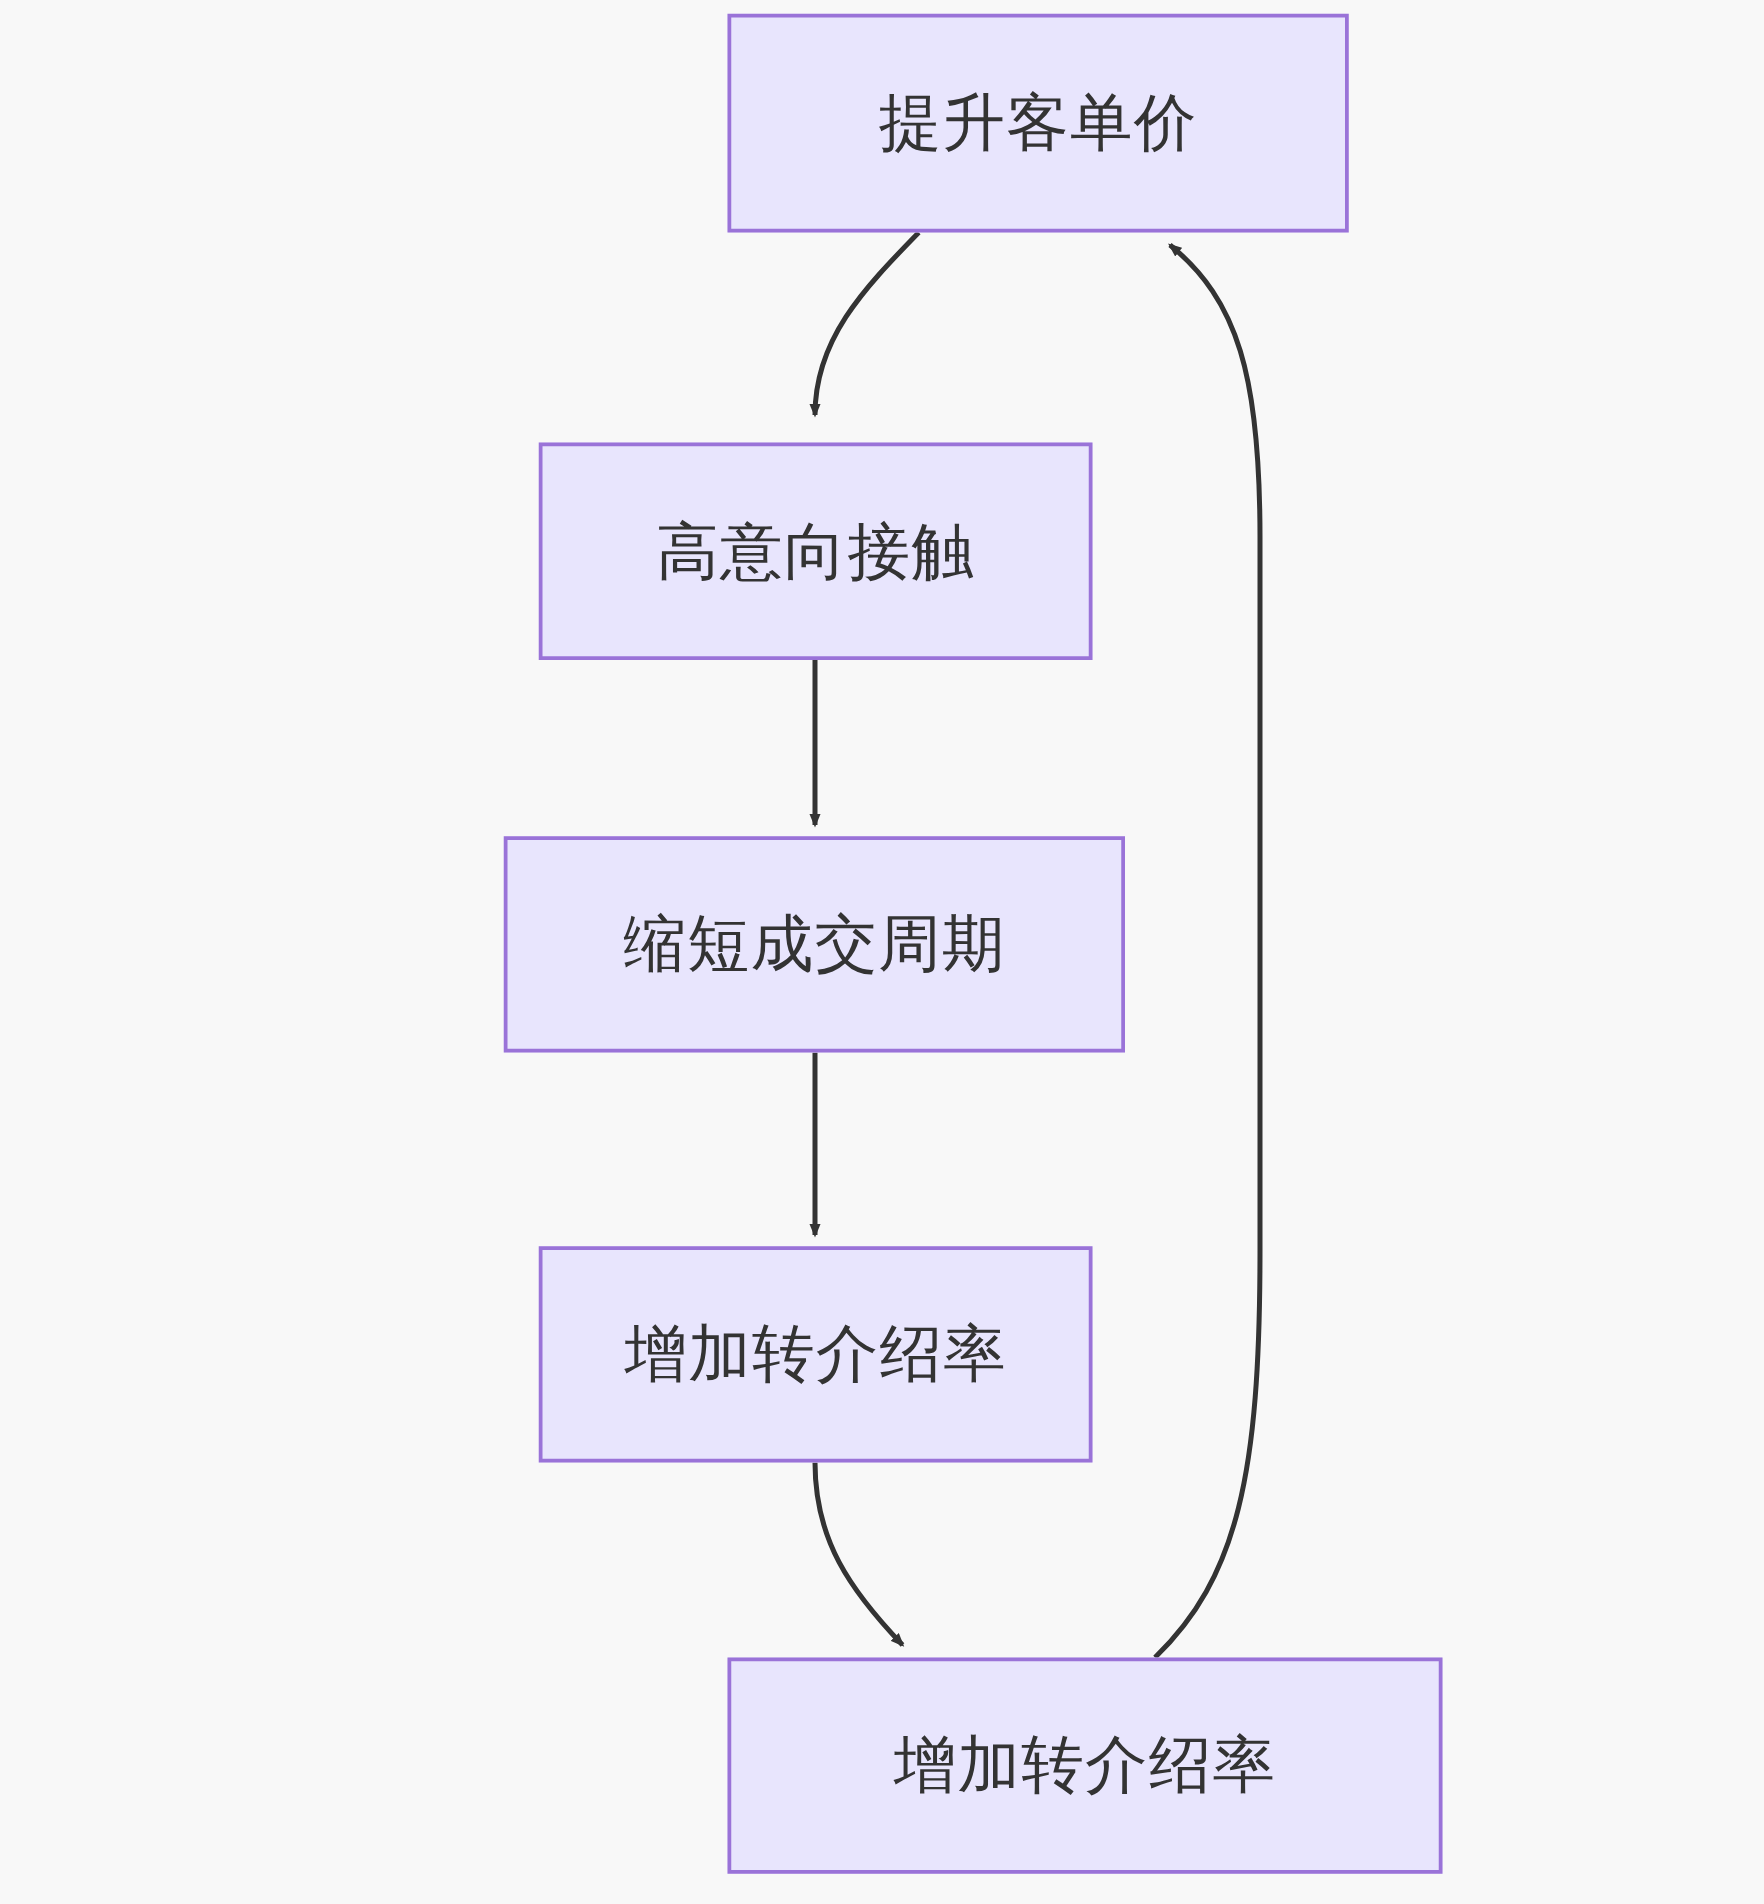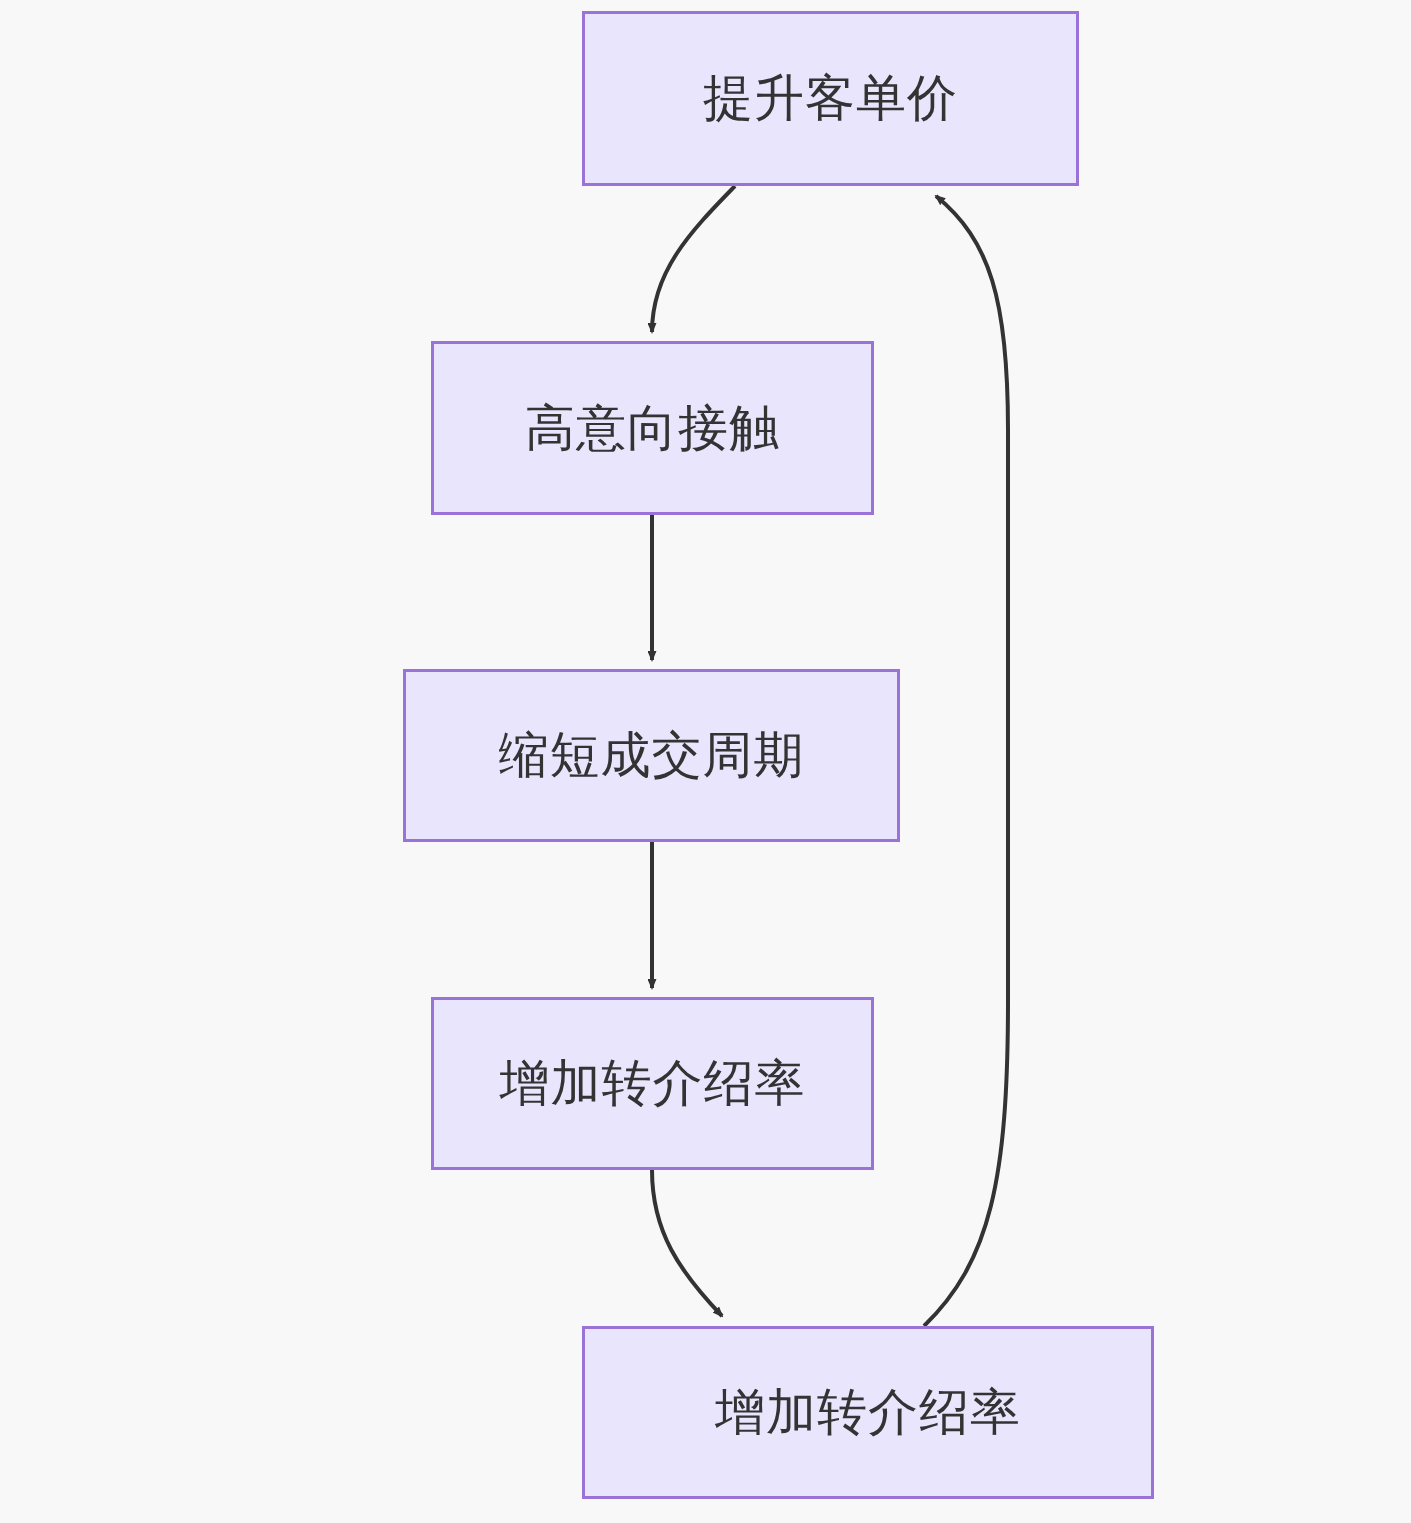--- a/index.html
+++ b/index.html
@@ -41,21 +41,21 @@
   .node-label {
     font-size: 50px;
     line-height: 1.1;
     color: #333333;
     letter-spacing: 1px;
     white-space: nowrap;
     font-weight: 400;
   }
   
   #node-0 { left: 582px;  top: 11px;   width: 497px; height: 175px; }
-  #node-1 { left: 431px;  top: 341px;  width: 443px; height: 174px; }
+  #node-1 { left: 431px;  top: 354px;  width: 443px; height: 174px; }
   #node-2 { left: 403px;  top: 669px;  width: 497px; height: 173px; }
   #node-3 { left: 431px;  top: 997px;  width: 443px; height: 173px; }
   #node-4 { left: 582px;  top: 1326px; width: 572px; height: 173px; }
 </style>
 </head>
 <body>
 
 <div id="diagram-root">
 
   <svg class="edge-layer" viewBox="0 0 1411 1523" width="1411" height="1523" aria-hidden="true">

